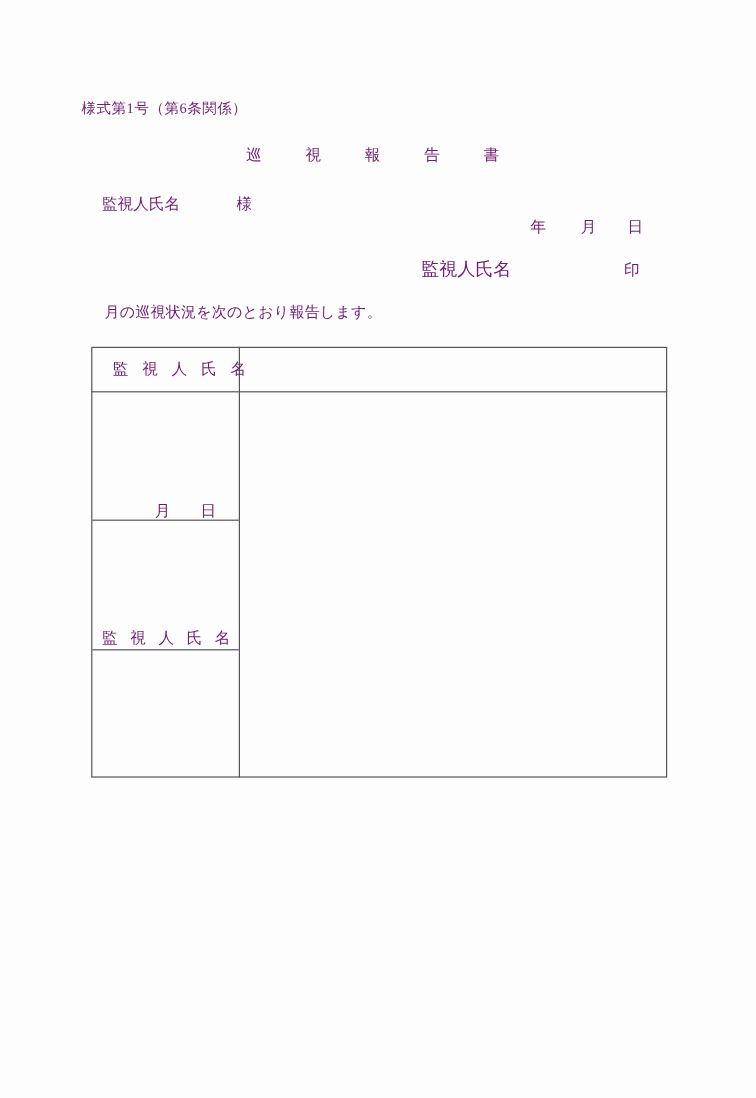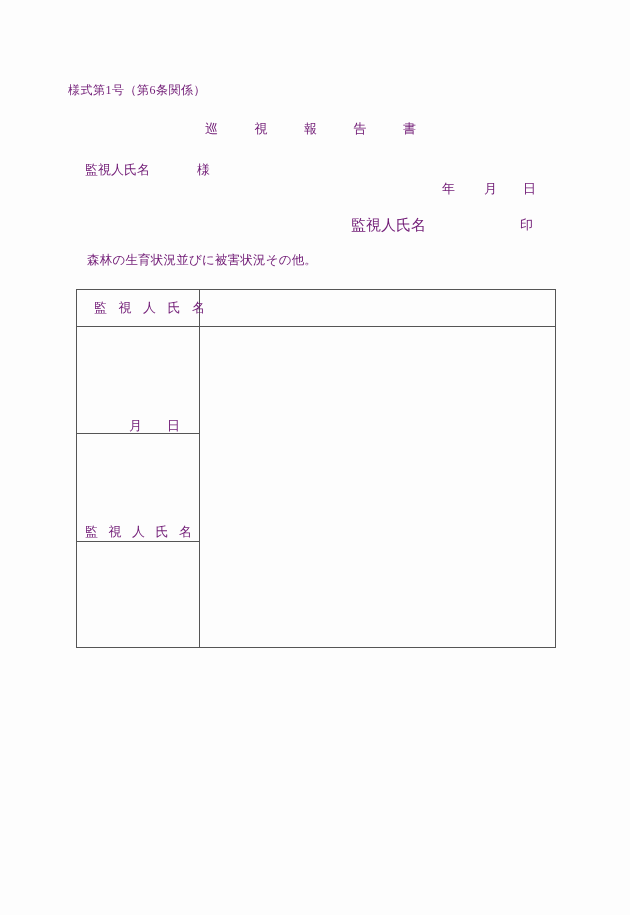--- a/index.html
+++ b/index.html
@@ -114,21 +114,21 @@
   <div class="abs year-label">年</div>
 
   <div class="abs month-label">月</div>
 
   <div class="abs day-label">日</div>
 
   <div class="abs signer-label">監視人氏名</div>
 
   <div class="abs seal-label">印</div>
 
-  <div class="abs body-text">森林の生育状況並びに被害状況その他。</div>
+  <div class="abs body-text">月の巡視状況を次のとおり報告します。</div>
 
   <div class="abs tbl-outline"></div>
   <div class="abs tbl-vline"></div>
   <div class="abs tbl-headline"></div>
   <div class="abs tbl-row1-line"></div>
   <div class="abs tbl-row2-line"></div>
 
   <div class="abs col1-header">監視人氏名</div>
 
 

